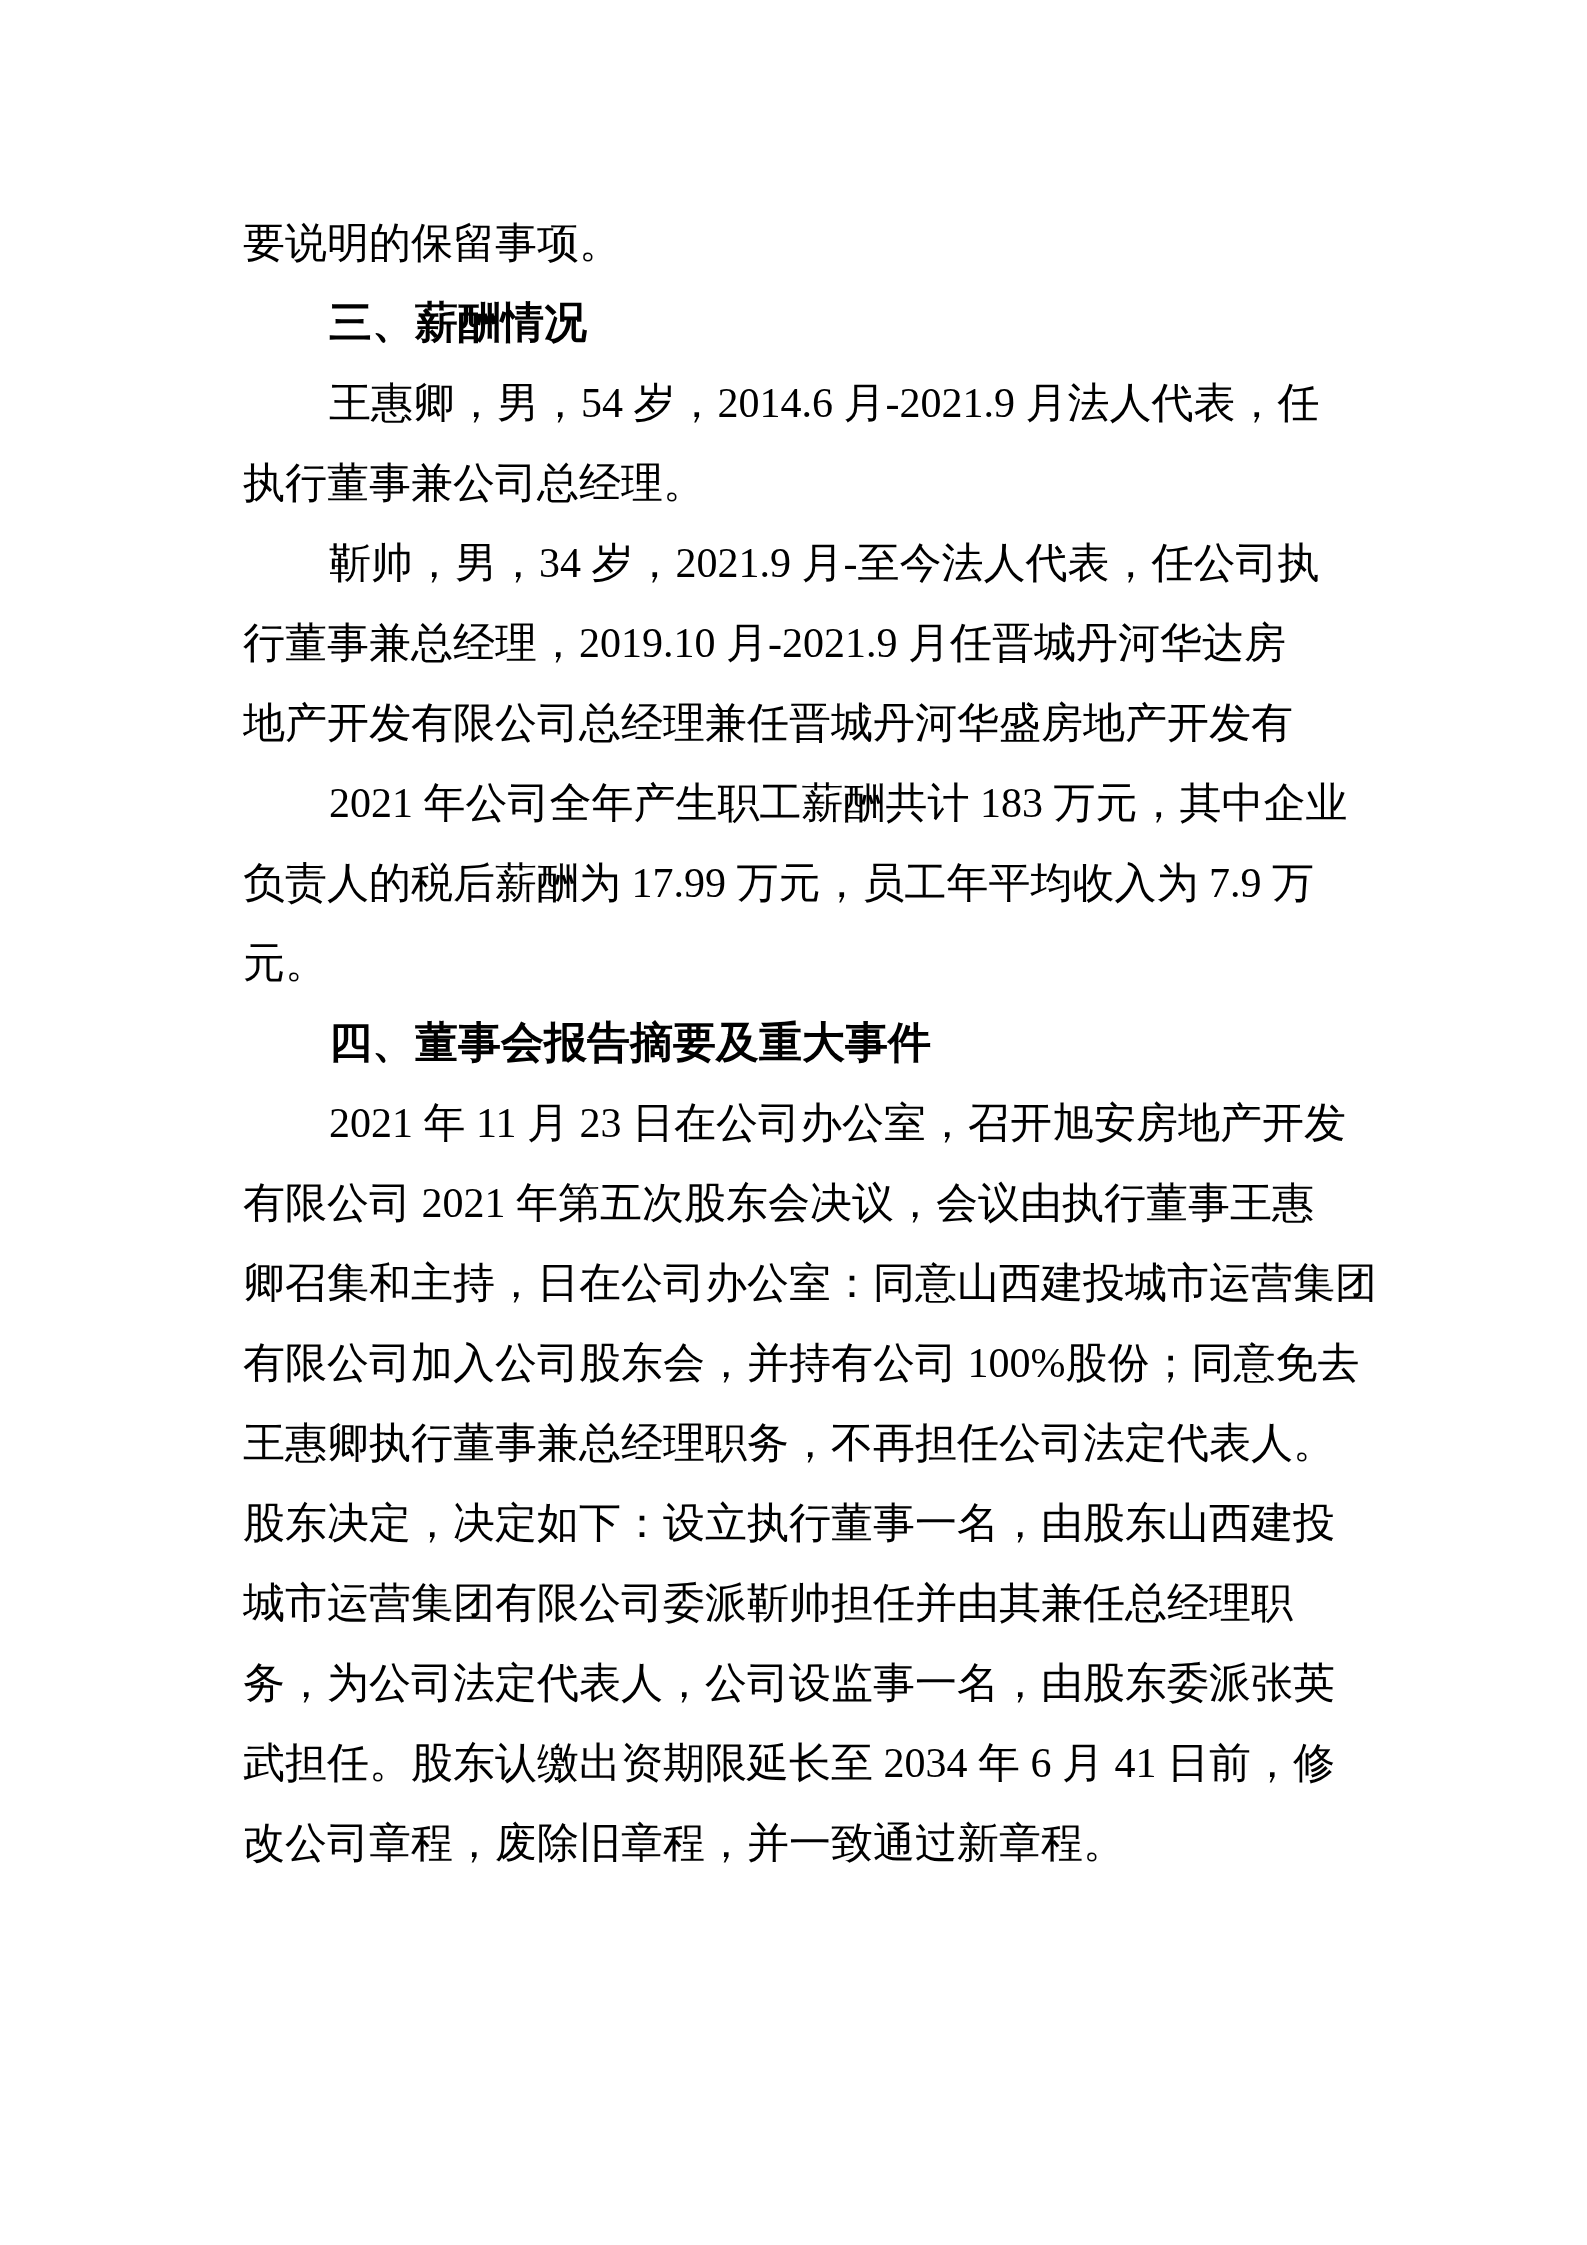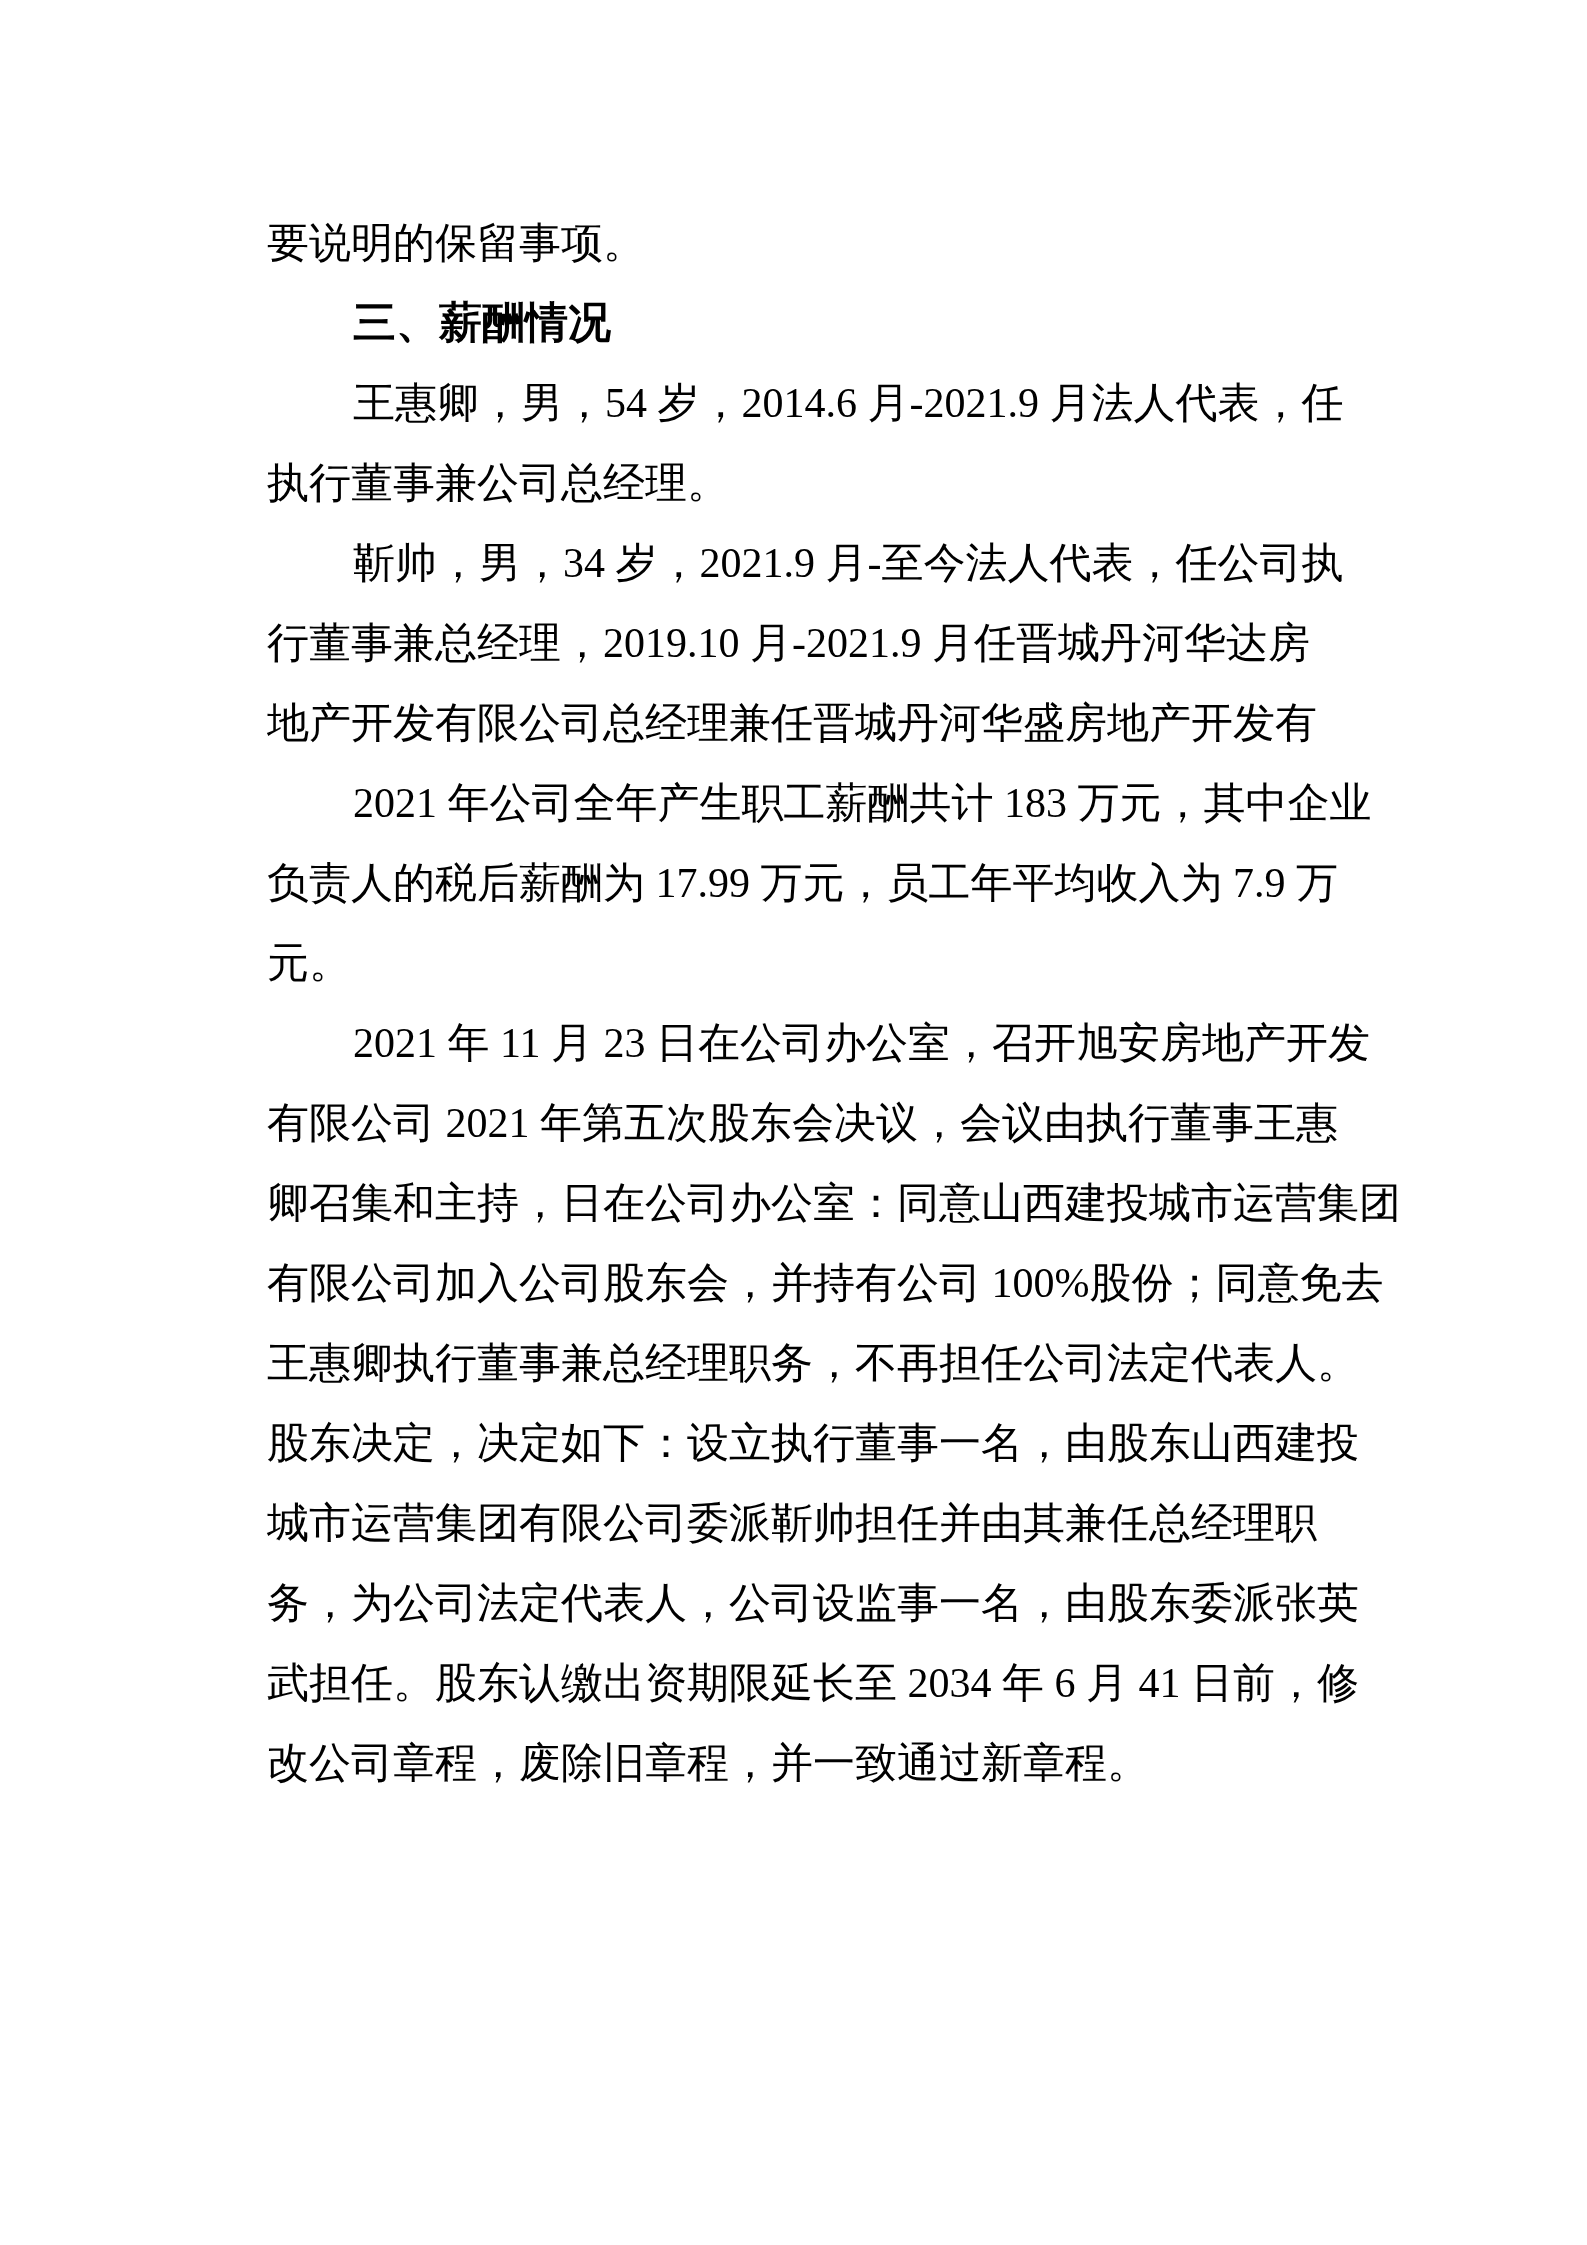--- a/index.html
+++ b/index.html
@@ -14,21 +14,20 @@
     background: #ffffff;
     overflow: hidden;
     font-family: "Liberation Serif", "DejaVu Serif", serif;
     color: #000000;
   }
   .text-block {
     position: absolute;
     left: 243px;
     top: 203px;
     width: 1115px;
-    margin-left: 24px;
   }
   .line {
     height: 80px;
     line-height: 80px;
     font-size: 42px;
     letter-spacing: 0px;
     white-space: pre;
     text-align: left;
     color: #000000;
   }
@@ -55,20 +54,21 @@
     <div class="line">执行董事兼公司总经理。</div>
 
     <div class="line indent">靳帅，男，34 岁，2021.9 月-至今法人代表，任公司执</div>
     <div class="line">行董事兼总经理，2019.10 月-2021.9 月任晋城丹河华达房</div>
     <div class="line">地产开发有限公司总经理兼任晋城丹河华盛房地产开发有</div>
 
     <div class="line indent">2021 年公司全年产生职工薪酬共计 183 万元，其中企业</div>
     <div class="line">负责人的税后薪酬为 17.99 万元，员工年平均收入为 7.9 万</div>
     <div class="line">元。</div>
 
+    <div class="line heading indent">四、董事会报告摘要及重大事件</div>
 
     <div class="line indent">2021 年 11 月 23 日在公司办公室，召开旭安房地产开发</div>
     <div class="line">有限公司 2021 年第五次股东会决议，会议由执行董事王惠</div>
     <div class="line">卿召集和主持，日在公司办公室：同意山西建投城市运营集团</div>
     <div class="line">有限公司加入公司股东会，并持有公司 100%股份；同意免去</div>
     <div class="line">王惠卿执行董事兼总经理职务，不再担任公司法定代表人。</div>
 
     <div class="line">股东决定，决定如下：设立执行董事一名，由股东山西建投</div>
     <div class="line">城市运营集团有限公司委派靳帅担任并由其兼任总经理职</div>
     <div class="line">务，为公司法定代表人，公司设监事一名，由股东委派张英</div>

